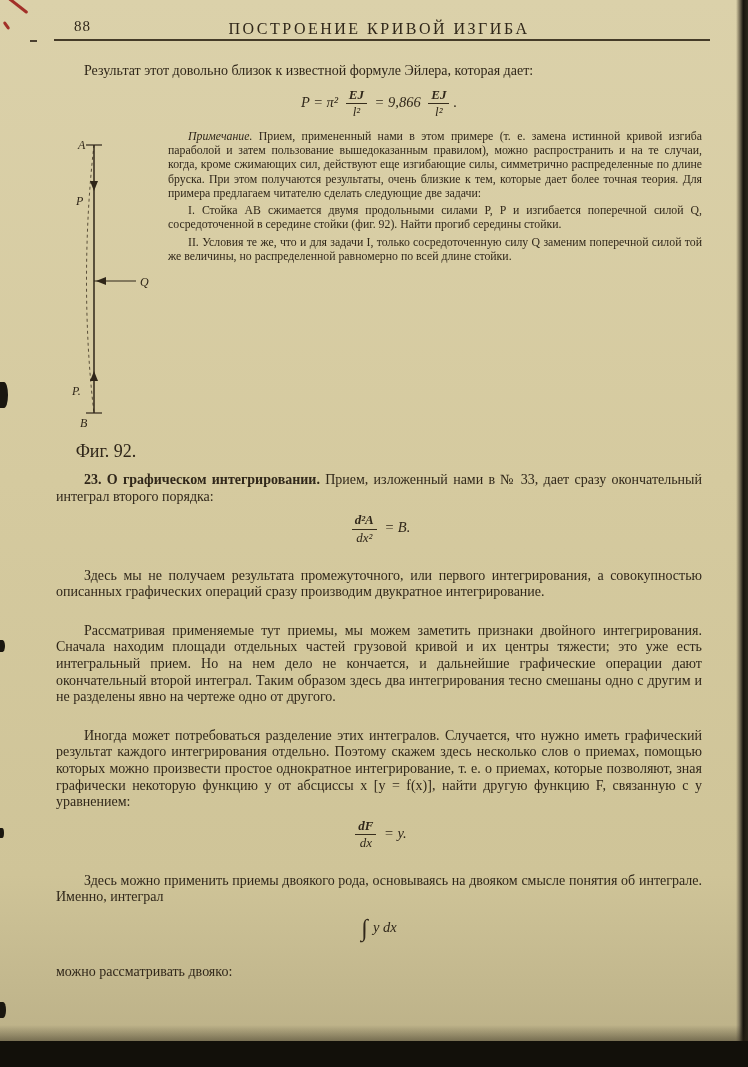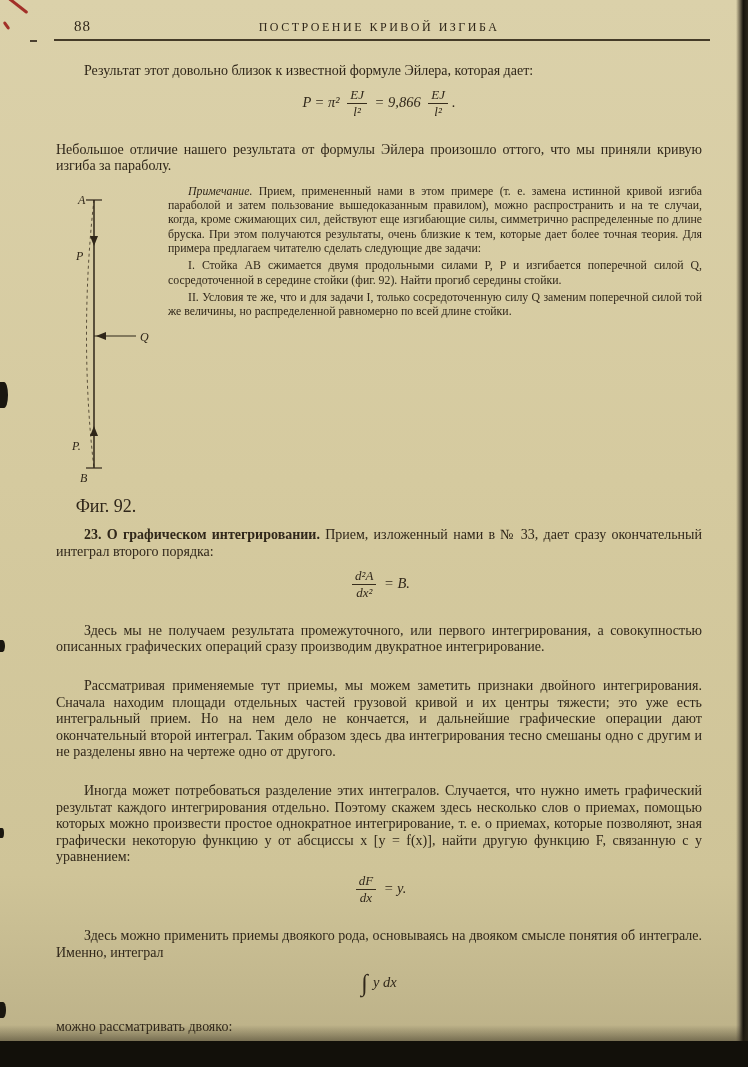--- a/index.html
+++ b/index.html
@@ -15,34 +15,34 @@
     background:linear-gradient(180deg,#dbd1aa 0%,#d5ca9f 45%,#cfc498 82%,#bdb289 97%,#a59a72 100%);
     color:#30271a;
   }
   .content { position:relative; height:1041px; overflow:hidden; padding:16px 46px 0 56px; }
 
   
   .hdr { position:relative; height:22px; font-size:15px; }
   .page-number { position:absolute; left:18px; top:2px; letter-spacing:1px; }
   .running-title {
     position:absolute; left:50%; top:4px; transform:translateX(-50%);
-    font-size:12px; letter-spacing:2.5px; text-transform:uppercase; white-space:nowrap;
+    font-size:16px; letter-spacing:2.5px; text-transform:uppercase; white-space:nowrap;
   }
   .hdr-rule { border:none; border-top:2px solid #453b28; margin:1px -8px 0 -2px; }
 
   
   .body-par { font-size:14px; line-height:16.6px; text-align:justify; margin-top:22px; }
   .indent { text-indent:28px; }
   .sec-start { margin-top:14px; }
   .bold { font-weight:bold; }
 
   
   .formula { text-align:center; font-style:italic; font-size:14.5px; margin:8px 0 6px; white-space:nowrap; }
   .frac { display:inline-block; vertical-align:middle; text-align:center; font-size:13px; line-height:1.12; margin:0 4px; }
-  .frac .num { display:block; padding:0 3px 1px; border-bottom:1px solid #362c1c; }
+  .frac .num { display:block; padding:0 3px 1px; border-bottom:1px solid #362c1c;font-weight:bold; }
   .frac .den { display:block; padding-top:1px; }
   .int-sign { font-size:24px; font-style:normal; vertical-align:-4px; margin-right:5px; }
   .formula-int { margin:9px 0 7px; }
 
   
   .note { margin-top:9px; font-size:11.8px; line-height:14.3px; text-align:justify; }
   .note p { margin-top:3px; }
   .indent-sm { text-indent:20px; }
   .note i { font-style:italic; }
   .fig { float:left; width:100px; margin:2px 12px 0 0; text-align:center; }
@@ -88,21 +88,20 @@
 
     <p class="body-par indent">Результат этот довольно близок к известной формуле Эйлера, которая дает:</p>
 
     <div class="formula">
       <span>P = π²</span>
       <span class="frac"><span class="num">EJ</span><span class="den">l²</span></span>
       <span>= 9,866</span>
       <span class="frac"><span class="num">EJ</span><span class="den">l²</span></span><span>.</span>
     </div>
 
-    <p class="body-par">Небольшое отличие нашего результата от формулы Эйлера произошло оттого, что мы приняли кривую изгиба за параболу.</p>
 
     <div class="note">
       <div class="fig">
         <svg width="100" height="300" viewBox="0 0 100 300">
           <path d="M38,14 C 28,100 28,200 38,282" fill="none" stroke="#5a4f3a" stroke-width="1" stroke-dasharray="3,3"></path>
           <line x1="38" y1="14" x2="38" y2="282" stroke="#2f2619" stroke-width="1.5"></line>
           <line x1="30" y1="14" x2="46" y2="14" stroke="#2f2619" stroke-width="1.2"></line>
           <line x1="30" y1="282" x2="46" y2="282" stroke="#2f2619" stroke-width="1.2"></line>
           <polygon points="34,50 42,50 38,60" fill="#2f2619"></polygon>
           <polygon points="34,250 42,250 38,240" fill="#2f2619"></polygon>

